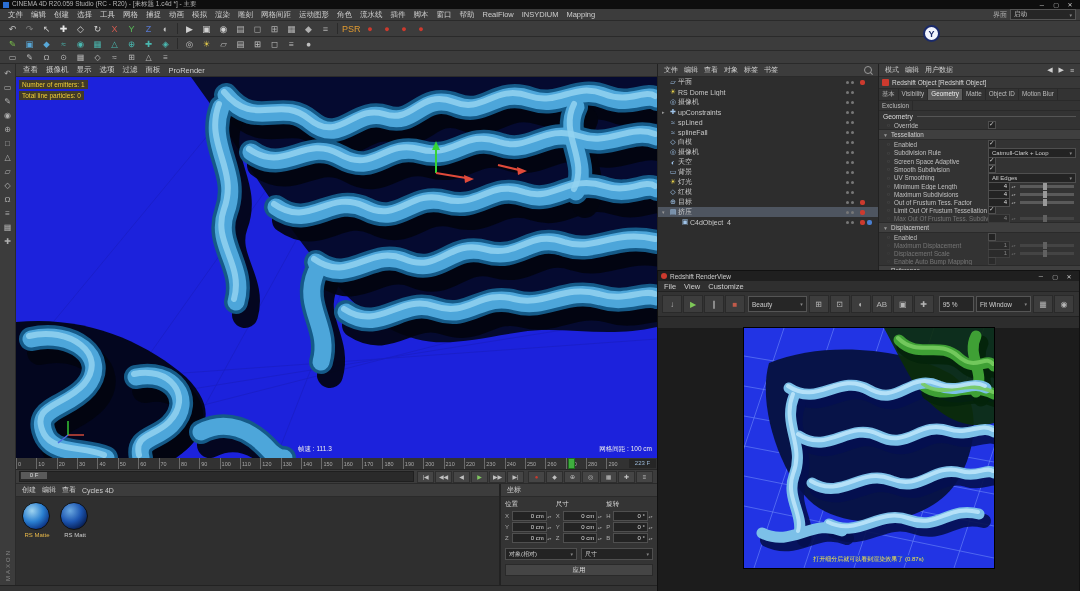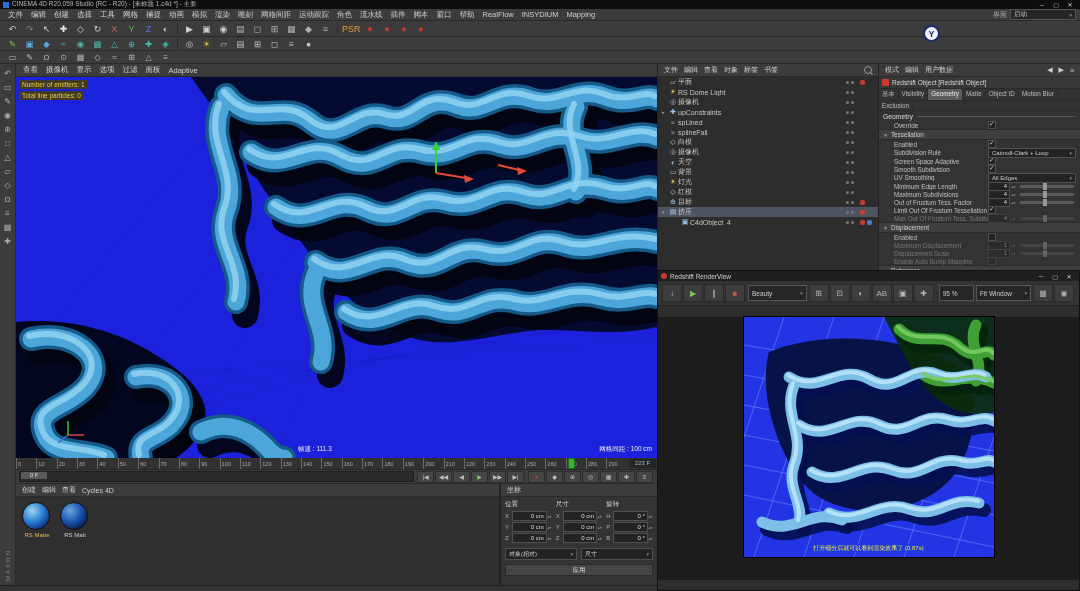--- a/index.html
+++ b/index.html
@@ -167,21 +167,21 @@
         <span class="mitem">创建</span>
         <span class="mitem">选择</span>
         <span class="mitem">工具</span>
         <span class="mitem">网格</span>
         <span class="mitem">捕捉</span>
         <span class="mitem">动画</span>
         <span class="mitem">模拟</span>
         <span class="mitem">渲染</span>
         <span class="mitem">雕刻</span>
         <span class="mitem">网格间距</span>
-        <span class="mitem">运动跟踪</span>
+        <span class="mitem">运动图形</span>
         <span class="mitem">角色</span>
         <span class="mitem">流水线</span>
         <span class="mitem">插件</span>
         <span class="mitem">脚本</span>
         <span class="mitem">窗口</span>
         <span class="mitem">帮助</span>
         <span class="mitem">RealFlow</span>
         <span class="mitem">INSYDIUM</span>
         <span class="mitem">Mapping</span>
       </div>
@@ -290,21 +290,21 @@
   </div>
 
   <div id="vpmenu" class="p">
     <div class="f">
         <span class="mitem">查看</span>
         <span class="mitem">摄像机</span>
         <span class="mitem">显示</span>
         <span class="mitem">选项</span>
         <span class="mitem">过滤</span>
         <span class="mitem">面板</span>
-        <span class="mitem">Adaptive</span>
+        <span class="mitem">ProRender</span>
       </div>
   </div>
 
   <div id="vpcanvas" class="p">
     <svg id="vp-svg" viewBox="0 0 641 381" preserveAspectRatio="none">
       <defs>
         <path id="p1" d="M210,18 C240,55 265,20 295,45 C325,70 340,30 370,40 C400,50 405,15 440,28 C470,40 480,10 515,22 C545,32 560,8 590,20 C615,30 630,15 641,22"></path>
         <path id="p2" d="M235,75 C270,100 290,60 325,80 C360,100 370,65 405,75 C440,85 450,55 485,68 C515,78 530,50 565,62 C595,72 615,50 641,60"></path>
         <path id="p3" d="M260,130 C295,155 315,115 350,132 C385,150 395,115 430,125 C465,135 475,105 510,118 C540,128 555,100 590,112 C615,120 630,105 641,112"></path>
         <path id="p4" d="M300,185 C335,210 355,170 390,185 C425,200 435,165 470,175 C505,185 515,155 550,168 C580,178 600,155 641,165"></path>
@@ -842,20 +842,25 @@
 
   <div id="rv" class="p">
     <div id="rv-title">
       <span class="rsico"></span>
       <span>Redshift RenderView</span>
       <span class="tspace"></span>
       <span class="wbtn">─</span>
       <span class="wbtn">▢</span>
       <span class="wbtn">✕</span>
     </div>
+    <div id="rv-menu">
+        <span class="mitem">File</span>
+        <span class="mitem">View</span>
+        <span class="mitem">Customize</span>
+      </div>
     <div id="rv-toolbar">
       <div class="tg">
           <span class="icell" style="color: rgb(181, 181, 181);">↓</span>
           <span class="icell" style="color: rgb(126, 200, 88);">▶</span>
           <span class="icell" style="color: rgb(181, 181, 181);">∥</span>
           <span class="icell" style="color: rgb(192, 90, 74);">■</span>
         </div>
       <div class="combo" style="width:56px;height:14px">
         <span>Beauty</span>
           <b>▾</b>

